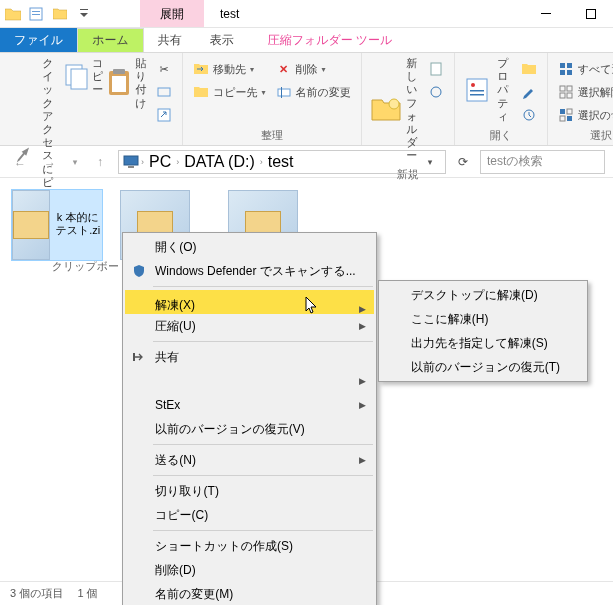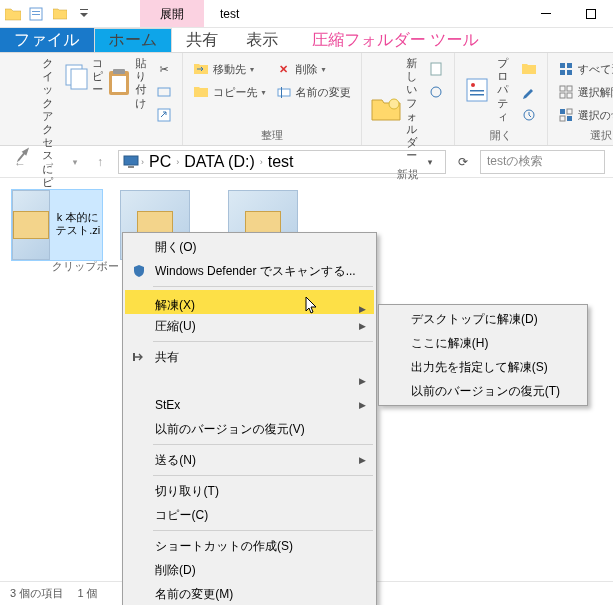--- a/index.html
+++ b/index.html
@@ -12,23 +12,23 @@
 .qat { display: flex; align-items: center; }
 .qat span { width: 24px; height: 24px; display: flex; align-items: center; justify-content: center; color: #555; }
 .tb-context { background: #fbd2e1; padding: 2px 20px; color: #000; font-size: 12px; display: flex; align-items: center; margin-left: 40px; border-top: 1px solid #fbd2e1; }
 .tb-title { padding: 0 16px; display: flex; align-items: center; color: #000; }
 .tb-spacer { flex: 1; }
 .tb-ctrl { display: flex; }
 .tb-ctrl div { width: 45px; display: flex; align-items: center; justify-content: center; color: #000; }
 
 
 .tabs { height: 25px; background: #fff; display: flex; align-items: stretch; border-bottom: 1px solid #dadada; }
-.tab { padding: 0 14px; display: flex; align-items: center; font-size: 16px; color: #444; cursor: pointer; }
+.tab { padding: 0 14px; display: flex; align-items: center; font-size: 12px; color: #444; cursor: pointer; font-family: Liberation Serif, serif; }
 .tab.file { background: #1979ca; color: #fff; }
-.tab.active { background: #0ea5e9; border: 1px solid #dadada; border-bottom: none; }
+.tab.active { background: #bef264; border: 1px solid #dadada; border-bottom: none; }
 .tab.context { color: #ec4899; }
 
 
 .ribbon { height: 93px; background: #f5f5f5; border-bottom: 1px solid #dadada; display: flex; }
 .rgroup { border-right: 1px solid #e2e2e2; padding: 2px 6px 0; display: flex; flex-direction: column; }
 .rgroup-body { flex: 1; display: flex; align-items: flex-start; gap: 2px; }
 .rgroup-label { text-align: center; font-size: 11px; color: #666; padding: 2px 0; }
 .rbtn-lg { width: 54px; display: flex; flex-direction: row; align-items: center; gap: 2px; padding: 2px; cursor: pointer; }
 .rbtn-lg .ico { width: 32px; height: 32px; display: flex; align-items: center; justify-content: center; }
 .rbtn-lg .lbl { font-size: 11px; text-align: center; line-height: 1.2; color: #444; }
@@ -438,21 +438,21 @@
     </div>
   <div class="item">
       <span>削除(D)</span>
     </div>
   <div class="item">
       <span>名前の変更(M)</span>
     </div>
 
 </div>
 
-<div class="ctxmenu" style="left:378px; top:304px; width:210px;">
+<div class="ctxmenu" style="left:378px; top:280px; width:210px;">
   <div class="item">
       <span>デスクトップに解凍(D)</span>
     </div>
   <div class="item">
       <span>ここに解凍(H)</span>
     </div>
   <div class="item">
       <span>出力先を指定して解凍(S)</span>
     </div>
   <div class="item">

